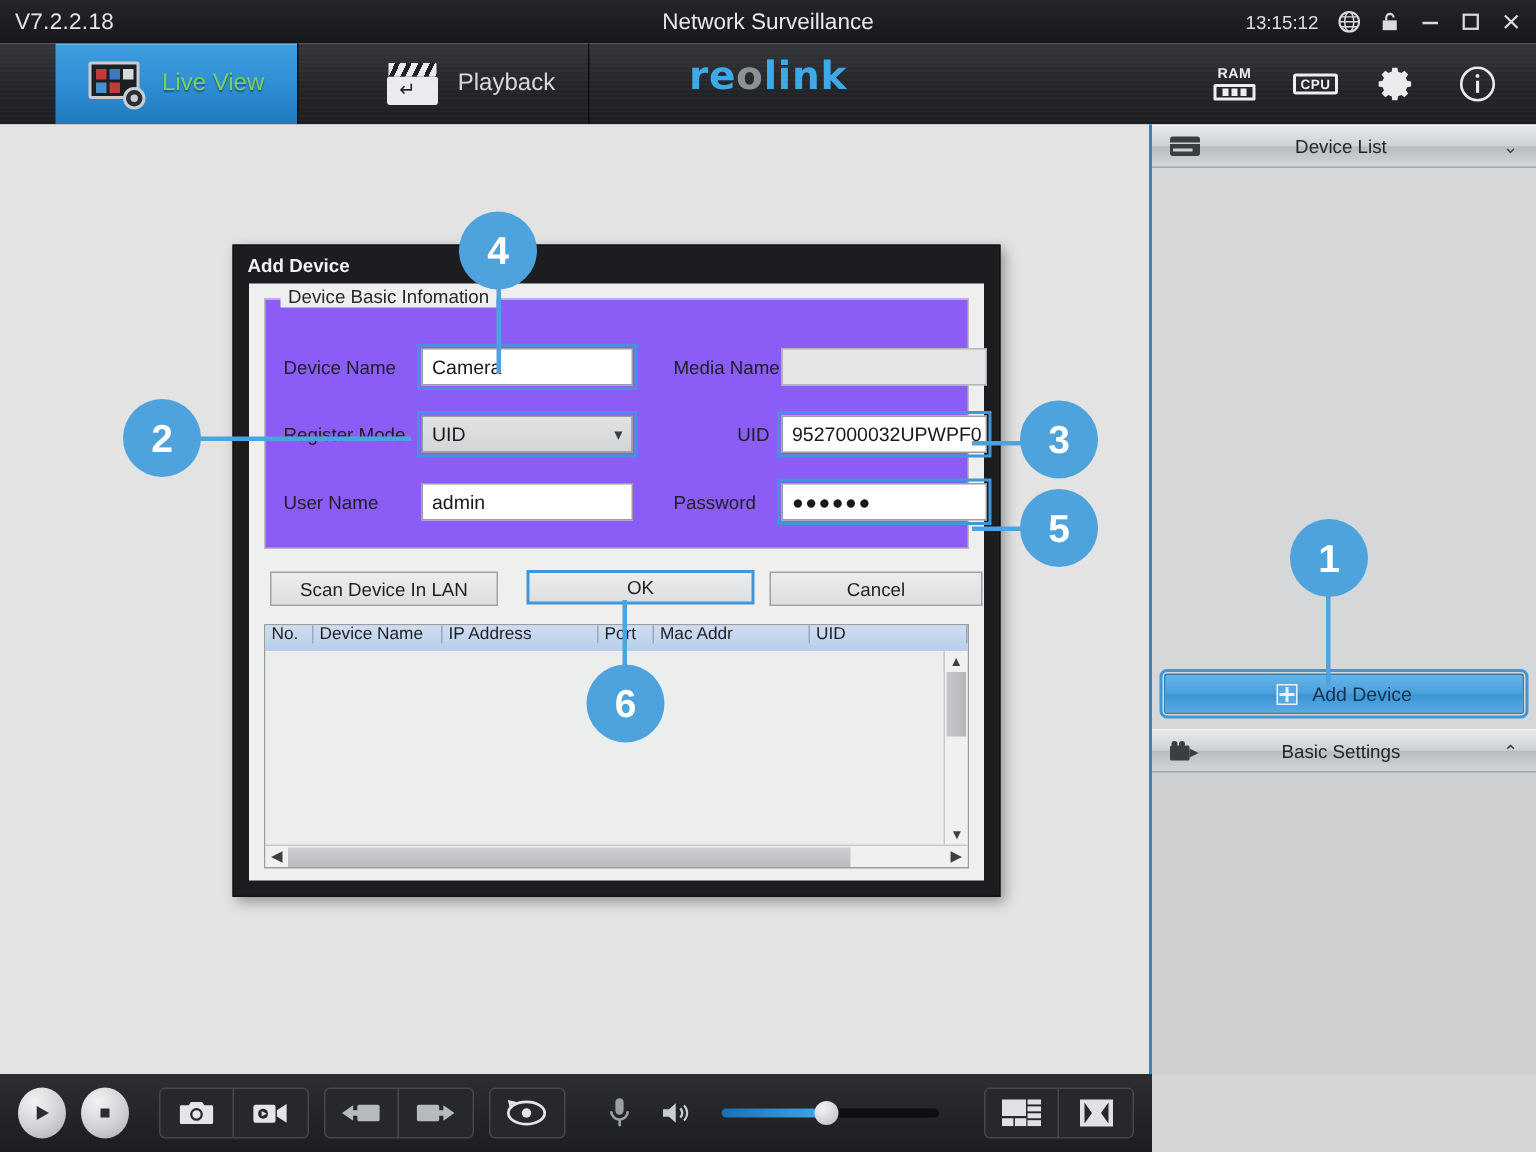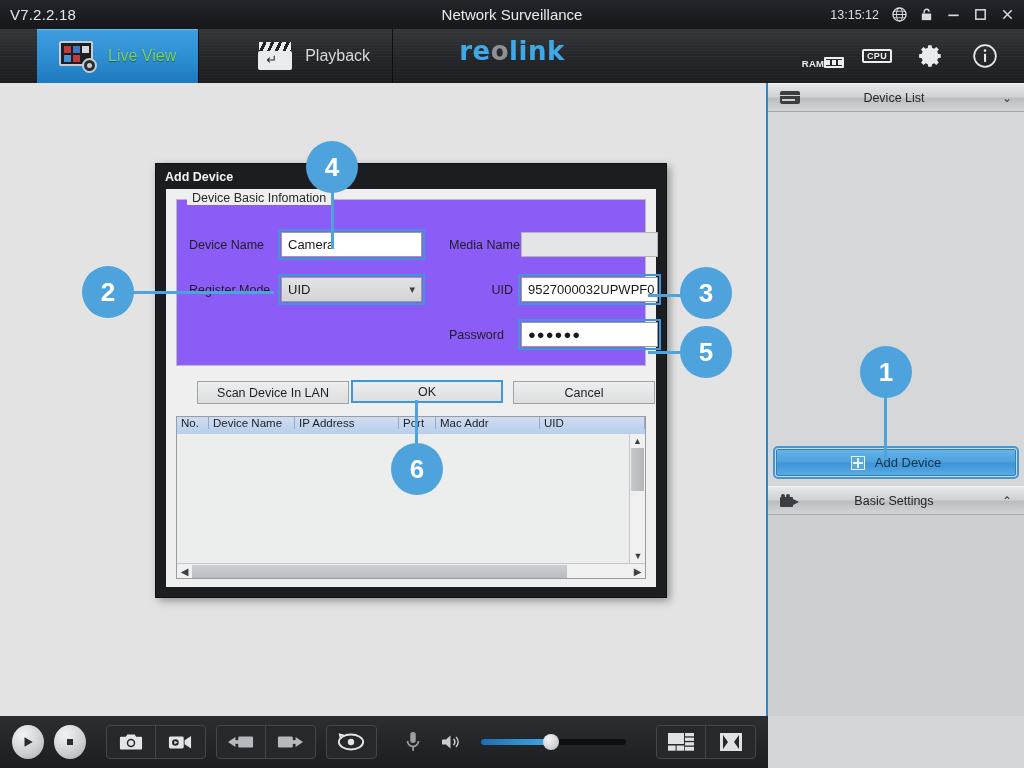--- a/index.html
+++ b/index.html
@@ -68,21 +68,21 @@
   .ico-playback .clap {
     position:absolute; left:1px; top:0; width:32px; height:9px;
     background: repeating-linear-gradient(115deg,#e9ebee 0 4px,#1f2125 4px 7px);
   }
   .ico-playback .arr {
     position:absolute; left:8px; bottom:4px; color:#1f2125; font-size:13px; line-height:1;
   }
 
   .tools-right { margin-left: auto; display: flex; align-items: center; gap: 24px; padding-right: 24px; }
   .t-ico { width: 30px; height: 30px; display:flex; align-items:center; justify-content:center; color:#e5e7ea; }
-  .chip { width: 30px; height: 24px; display:flex; flex-direction:row; align-items:flex-end; justify-content:center; }
+  .chip { width: 30px; height: 24px; display:flex; flex-direction:column; align-items:center; justify-content:center; }
   .chip .cap { font-size: 9.5px; font-weight: bold; letter-spacing: .3px; color:#eceef0; line-height:1; }
   .chip .body { margin-top:1px; width: 28px; height: 11px; border:2px solid #eceef0; border-radius:1px;
                 display:flex; gap:2px; align-items:center; justify-content:center; }
   .chip .body b { width: 4px; height: 5px; background:#eceef0; display:block; }
   .chip2 { width:30px; height:14px; border:2px solid #eceef0; border-radius:2px;
            display:flex; align-items:center; justify-content:center; }
   .chip2 span { font-size:9px; font-weight:bold; color:#eceef0; letter-spacing:.3px; }
 
   .logo {
     position: absolute; left: 0; width: 100%; top: 38px; text-align: center;
@@ -376,28 +376,32 @@
             <span>UID</span>
             <span class="cv">▾</span>
           </span>
         </div>
 
         <div class="row" style="left:272px; top:77px;">
           <span class="flabel" style="width:72px; text-align:right; padding-right:8px">UID</span>
           <span class="fin hl" style="width:137px">9527000032UPWPF0</span>
         </div>
 
+        <div class="row" style="left:12px; top:122px;">
+          <span class="flabel" style="width:92px">User Name</span>
+          <span class="fin" style="width:141px">admin</span>
+        </div>
 
         <div class="row" style="left:272px; top:122px;">
           <span class="flabel" style="width:72px; text-align:left; padding-right:8px">Password</span>
           <span class="fin hl" style="width:137px; letter-spacing:1px">●●●●●●</span>
         </div>
       </div>
 
-      <div class="btn" style="position:absolute; left:31px; top:192px; width:152px;">Scan Device In LAN</div>
+      <div class="btn" style="position:absolute; left:14px; top:192px; width:152px;">Scan Device In LAN</div>
       <div class="btn prim" style="position:absolute; left:185px; top:191px; width:152px;">OK</div>
       <div class="btn" style="position:absolute; left:347px; top:192px; width:142px;">Cancel</div>
 
       <div class="tbl">
         <div class="tbl-head">
           <span class="th" style="width:32px">No.</span>
           <span class="th" style="width:86px">Device Name</span>
           <span class="th" style="width:104px">IP Address</span>
           <span class="th" style="width:37px">Port</span>
           <span class="th" style="width:104px">Mac Addr</span>

